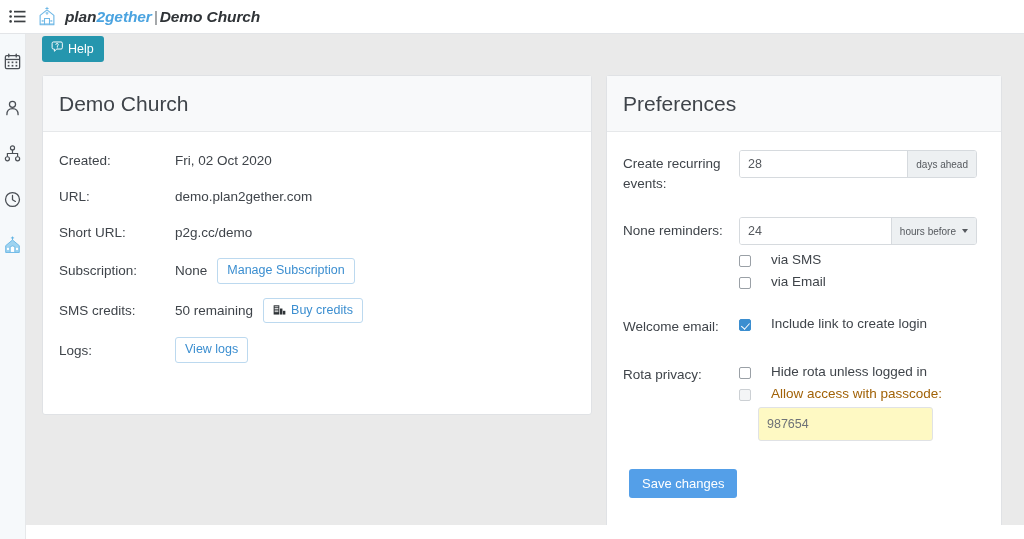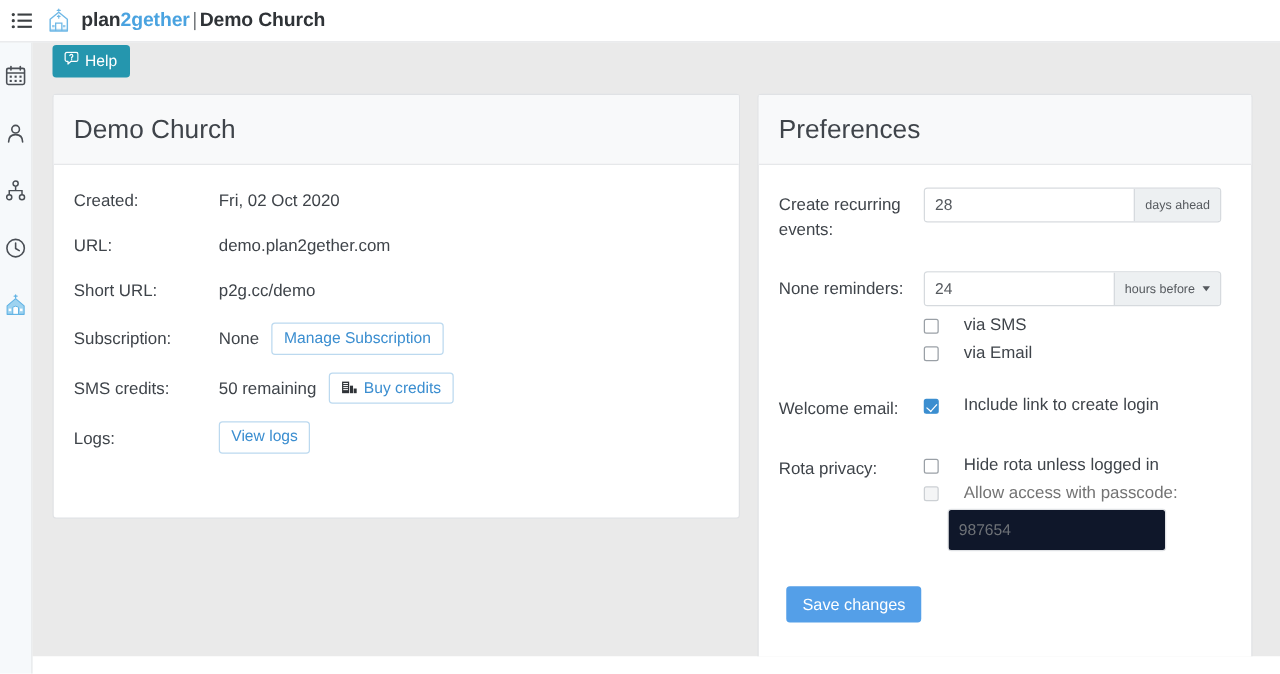--- a/index.html
+++ b/index.html
@@ -30,20 +30,21 @@
     width: 26px; height: 26px;
     display: flex; align-items: center; justify-content: center;
     cursor: pointer;
     color: #3c4043;
   }
   .brand {
     display: flex; align-items: center;
     margin-left: 6px;
     gap: 7px;
     cursor: pointer;
+    font-style: italic;
   }
   .brand-logo { width: 22px; height: 22px; display: block; }
   .brand-text {
     font-size: 15.5px;
     font-weight: bold;
     color: #2f3337;
     letter-spacing: -0.1px;
     white-space: nowrap;
   }
   .brand-text .accent { color: #4aa3e0; }
@@ -202,21 +203,21 @@
     border-top: 4px solid #55595e;
   }
 
   .check-line {
     display: flex; align-items: flex-end;
     gap: 20px;
     margin-top: 7px;
     font-size: 13.5px;
     color: #3f444a;
   }
-  .check-line.disabled { color: #737373; }
+  .check-line.disabled { color: #a16207; }
   .cbox {
     width: 12px; height: 12px;
     border: 1px solid #9aa0a6;
     border-radius: 2px;
     background: #ffffff;
     flex: 0 0 12px;
     cursor: pointer;
     position: relative;
   }
   .cbox.checked {
@@ -235,21 +236,21 @@
   .cbox.disabled {
     border-color: #ccd0d4;
     background: #f4f5f6;
     cursor: default;
   }
 
   .passcode-input {
     margin-top: 6px;
     margin-left: 19px;
     width: 175px; height: 27px;
-    background: #0f172a;
+    background: #fef9c3;
     border: 1px solid #e0e2e5;
     border-radius: 3px;
     font-size: 12.5px;
     color: #6e7277;
     padding: 16px 8px;
     outline: none;
     font-family: "Liberation Sans", sans-serif;
   }
 
   .btn-primary {

